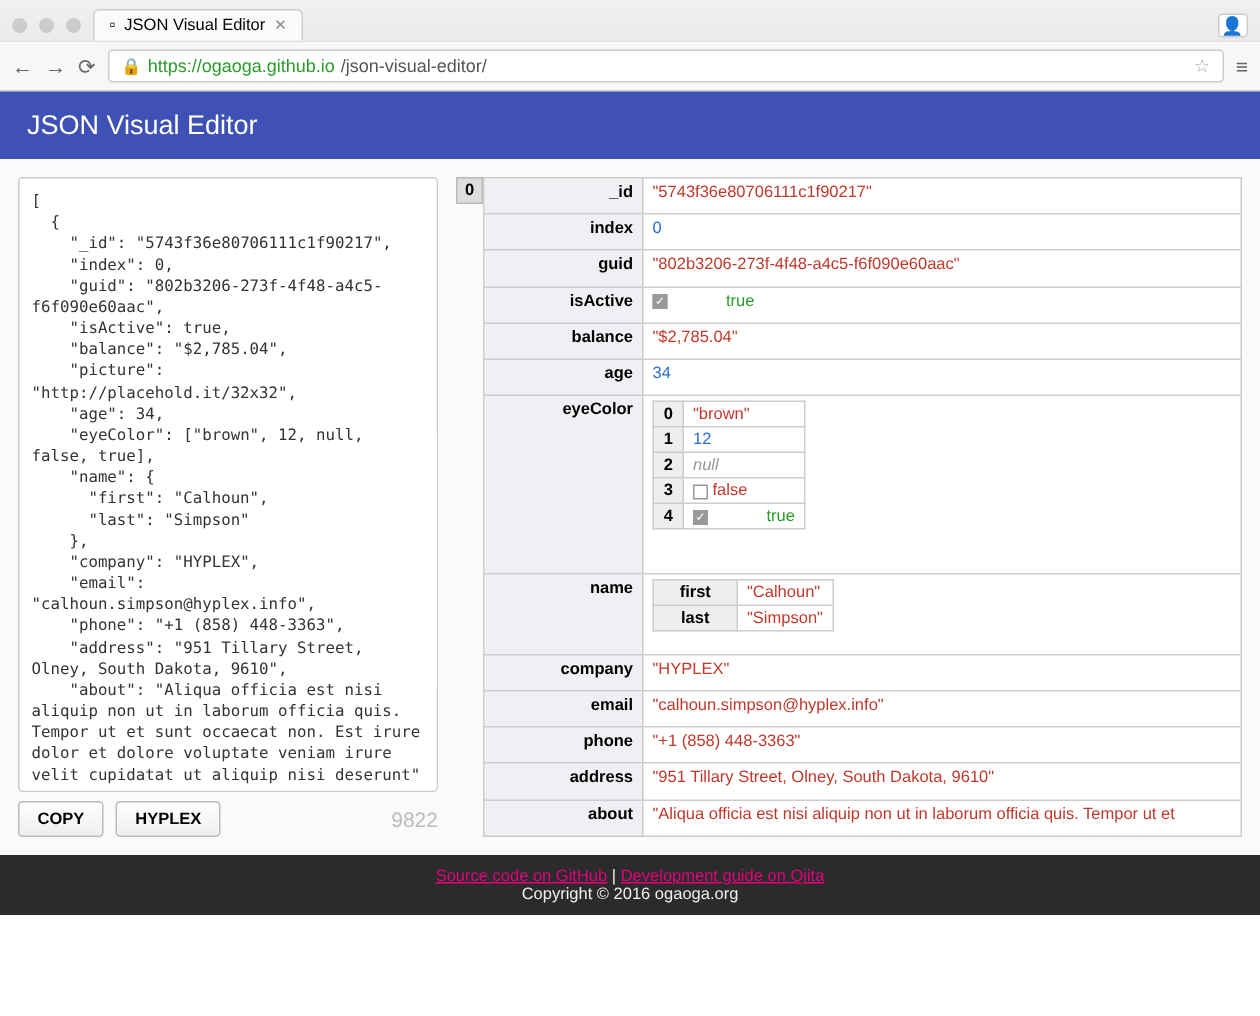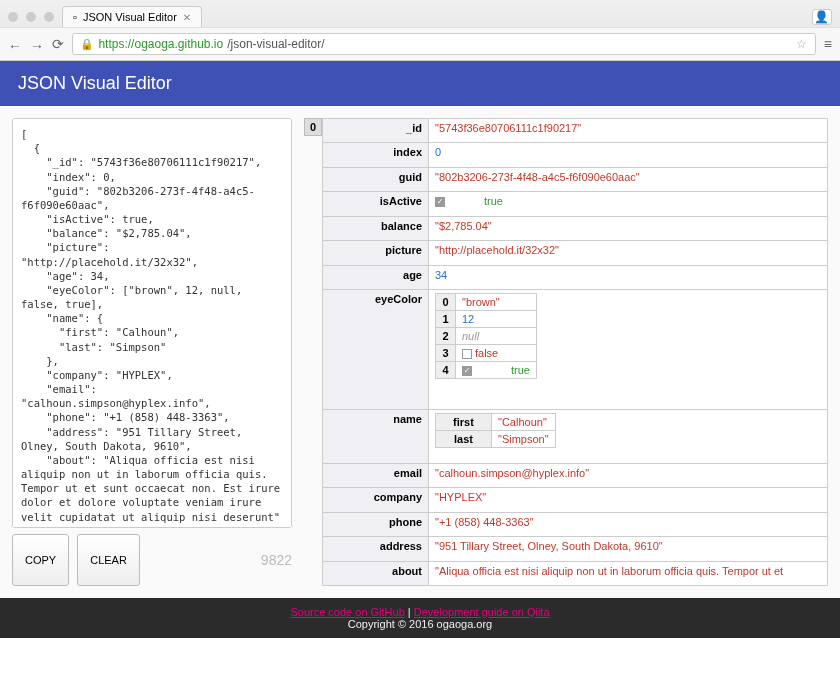--- a/index.html
+++ b/index.html
@@ -16,21 +16,21 @@
 .lock { color: #2a9c2a; font-size: 11px; }
 .url-secure { color: #2a9c2a; }
 .url-rest { color: #555; }
 .star { margin-left:auto; color:#aaa; }
 .hamburger { color:#666; font-size:14px; }
 .app-header { background: #3f51b5; color: #fff; padding: 12px 18px; font-size: 18px; font-weight: 500; }
 .workspace { display: flex; padding: 12px; gap: 12px; background: #fafafa; }
 .left-pane { width: 280px; display:flex; flex-direction:column; gap:6px; }
 .json-textarea { width: 100%; height: 410px; font-family: Menlo, Consolas, monospace; font-size: 10.5px; line-height: 1.35; padding: 8px; border: 1px solid #ccc; border-radius: 3px; resize: none; white-space: pre-wrap; color:#333; }
 .btn-row { display: flex; align-items: center; gap: 8px; }
-.btn { border: 1px solid #bbb; background: linear-gradient(#fff,#eee); padding: 19px 12px; border-radius: 3px; font-size: 11px; cursor:pointer; }
+.btn { border: 1px solid #bbb; background: linear-gradient(#fff,#eee); padding: 5px 12px; border-radius: 3px; font-size: 11px; cursor:pointer;font-weight:bold; }
 .char-count { margin-left: auto; color: #bbb; font-size: 14px; }
 .right-pane { flex: 1; display:flex; }
 .idx-badge { width: 18px; background: #ddd; border:1px solid #bbb; text-align:center; font-weight:bold; font-size:11px; padding:2px 0; align-self:flex-start; }
 .prop-table { flex:1; border-collapse: collapse; width: 100%; }
 .prop-table td { border: 1px solid #ccc; padding: 3px 6px; vertical-align: top; }
 .prop-table td.k { text-align: right; font-weight: bold; background: #f0f0f4; width: 106px; font-size: 11px; }
 .prop-table td.v { background: #fff; font-size: 11px; }
 .val-string { color: #c0392b; }
 .val-num { color: #2a6fcf; }
 .val-bool-t { color: #2a9c2a; padding-left: 36px; }
@@ -93,21 +93,21 @@
       "first": "Calhoun",
       "last": "Simpson"
     },
     "company": "HYPLEX",
     "email": "calhoun.simpson@hyplex.info",
     "phone": "+1 (858) 448-3363",
     "address": "951 Tillary Street, Olney, South Dakota, 9610",
     "about": "Aliqua officia est nisi aliquip non ut in laborum officia quis. Tempor ut et sunt occaecat non. Est irure dolor et dolore voluptate veniam irure velit cupidatat ut aliquip nisi deserunt"</textarea>
     <div class="btn-row">
       <button class="btn">COPY</button>
-      <button class="btn">CLEAR</button>
+      <button class="btn">HYPLEX</button>
       <span class="char-count">9822</span>
     </div>
   </div>
 
   <div class="right-pane">
     <div class="idx-badge">0</div>
     <table class="prop-table">
       <tbody>
           <tr>
             <td class="k">_id</td>
@@ -121,24 +121,20 @@
             <td class="k">guid</td>
             <td class="v"><span class="val-string">"802b3206-273f-4f48-a4c5-f6f090e60aac"</span></td>
           </tr>
       <tr>
             <td class="k">isActive</td>
             <td class="v"><span class="chk on">✓</span><span class="val-bool-t">true</span></td>
           </tr>
       <tr>
             <td class="k">balance</td>
             <td class="v"><span class="val-string">"$2,785.04"</span></td>
-          </tr>
-      <tr>
-            <td class="k">picture</td>
-            <td class="v"><span class="val-string">"http://placehold.it/32x32"</span></td>
           </tr>
       <tr>
             <td class="k">age</td>
             <td class="v"><span class="val-num">34</span></td>
           </tr>
       <tr>
             <td class="k">eyeColor</td>
             <td class="v">
         <table class="nested">
           <tbody>
@@ -177,26 +173,26 @@
                   </tr>
           <tr>
                     <td class="ik" style="width:46px">last</td>
                     <td><span class="val-string">"Simpson"</span></td>
                   </tr>
         </tbody>
               </table>
       </td>
           </tr>
       <tr>
+            <td class="k">company</td>
+            <td class="v"><span class="val-string">"HYPLEX"</span></td>
+          </tr>
+      <tr>
             <td class="k">email</td>
             <td class="v"><span class="val-string">"calhoun.simpson@hyplex.info"</span></td>
-          </tr>
-      <tr>
-            <td class="k">company</td>
-            <td class="v"><span class="val-string">"HYPLEX"</span></td>
           </tr>
       <tr>
             <td class="k">phone</td>
             <td class="v"><span class="val-string">"+1 (858) 448-3363"</span></td>
           </tr>
       <tr>
             <td class="k">address</td>
             <td class="v"><span class="val-string">"951 Tillary Street, Olney, South Dakota, 9610"</span></td>
           </tr>
       <tr>

